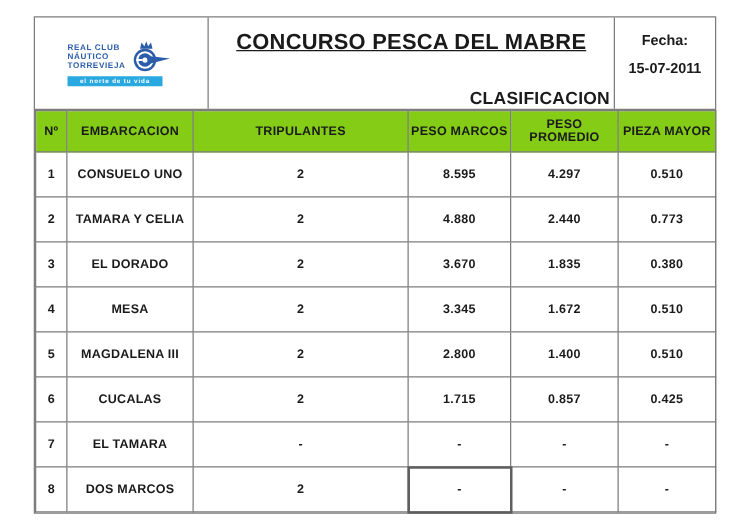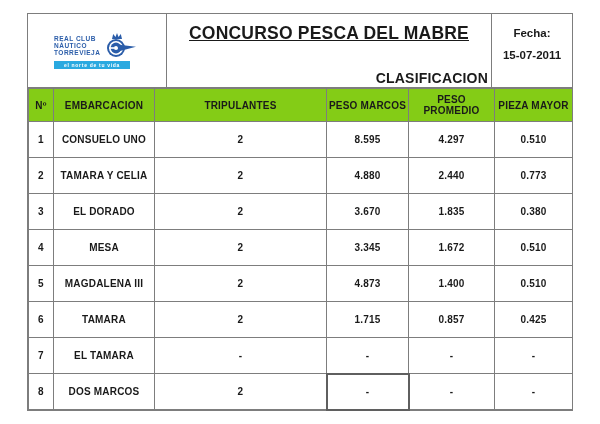--- a/index.html
+++ b/index.html
@@ -119,27 +119,27 @@
           <td>MESA</td>
           <td>2</td>
           <td>3.345</td>
           <td>1.672</td>
           <td>0.510</td>
         </tr>
         <tr>
           <td>5</td>
           <td>MAGDALENA III</td>
           <td>2</td>
-          <td>4.873</td>
+          <td>2.800</td>
           <td>1.400</td>
           <td>0.510</td>
         </tr>
         <tr>
           <td>6</td>
-          <td>TAMARA</td>
+          <td>CUCALAS</td>
           <td>2</td>
           <td>1.715</td>
           <td>0.857</td>
           <td>0.425</td>
         </tr>
         <tr>
           <td>7</td>
           <td>EL TAMARA</td>
           <td>-</td>
           <td>-</td>

